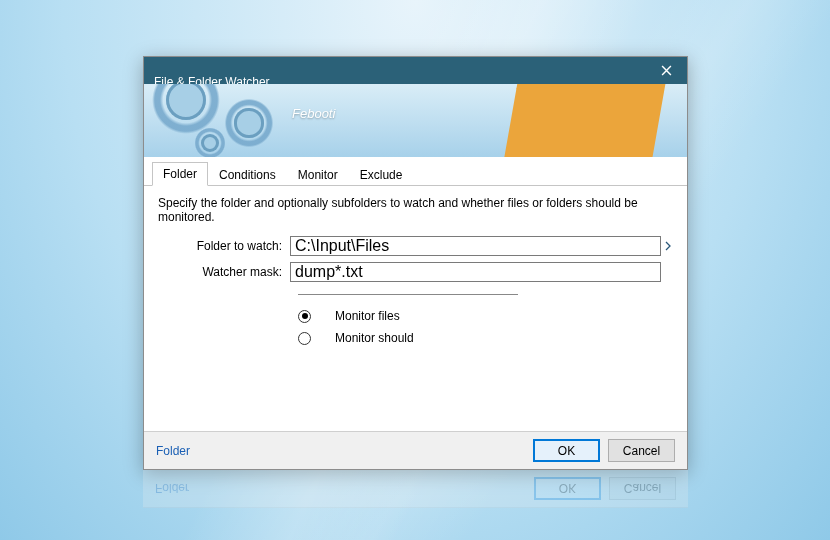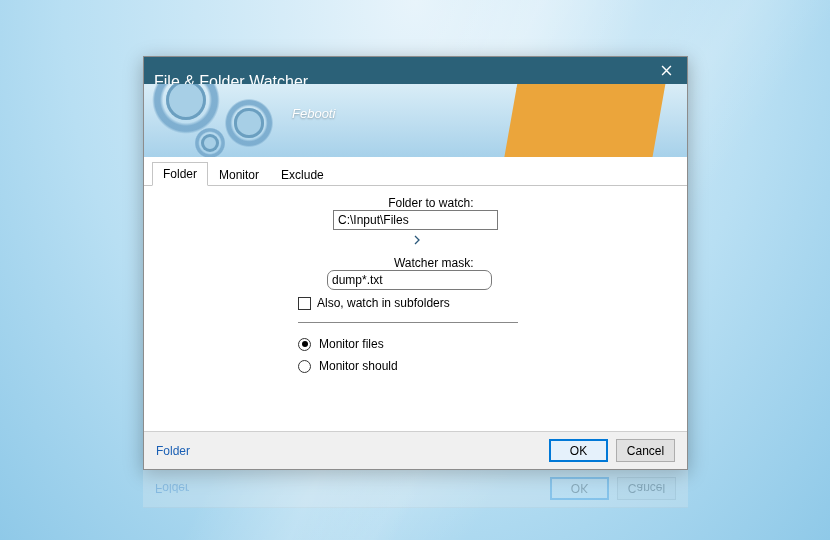--- a/index.html
+++ b/index.html
@@ -34,21 +34,21 @@
     pointer-events: none;
   }
   .reflection .dialog-inner { position:absolute; bottom:0; left:0; right:0; }
   .titlebar {
     height: 27px;
     background: #2b6178;
     color: #fff;
     display: flex; align-items: center;
     padding-left: 10px;
   }
-  .titlebar-title { font-size: 16px; flex:1;margin-top:22px; }
+  .titlebar-title { font-size: 12px; flex:1;margin-top:22px; }
   .close-btn {
     width: 42px; height: 27px;
     display:flex; align-items:center; justify-content:center;
     color:#fff; cursor:pointer;
   }
   .close-btn svg { width:11px; height:11px; }
   .banner {
     height: 74px;
     background: linear-gradient(#d9edf7, #a7d1ea);
     position: relative; overflow:hidden;
@@ -88,55 +88,55 @@
     cursor:pointer;
     position:relative; top:1px;
   }
   .tab.active {
     border-color:#c5c5c5;
     background:#fff;
     border-bottom: 1px solid #fff;
   }
   .tab-body { padding: 10px 14px 0 14px; }
   .desc { font-size:12px; margin-bottom:12px; }
-  .form-row { display:flex; align-items:center; margin-bottom:6px;flex-direction:column; }
+  .form-row { display:flex; align-items:center; margin-bottom:6px; }
   .form-label { width:132px; text-align:right; padding-right:8px; font-size:12px;}
   .text-input {
-    flex:1; height:29px;
+    flex:1; height:20px;
     border:1px solid #7a7a7a;
-    padding: 2px 4px; font-size:12px; font-family:inherit;
+    padding: 2px 4px; font-size:16px; font-family:inherit;
   }
   .browse-arrow {
     width:10px; height:20px; display:flex; align-items:center; justify-content:center;
     cursor:pointer; color:#4a6;color:#2a587a;
     margin-left:2px;
   }
   .check-row { display:flex; align-items:center; margin-left:140px; margin-top:4px; gap:6px;}
   .checkbox {
     width:13px; height:13px; border:1px solid #333; background:#fff; cursor:pointer;
   }
   .sep { margin:12px 0 14px 140px; width:220px; border-top:1px solid #888;}
-  .radio-row { display:flex; align-items:center; margin-left:140px; margin-bottom:8px; gap:8px;}
+  .radio-row { display:flex; align-items:center; margin-left:140px; margin-bottom:8px; gap:24px;}
   .radio {
     width:13px; height:13px; border:1px solid #333; border-radius:50%; background:#fff;
     display:flex; align-items:center; justify-content:center; cursor:pointer;
   }
   .radio.checked::after { content:""; width:6px; height:6px; background:#000; border-radius:50%;}
   .footer {
     position:absolute; left:0; right:0; bottom:0;
     height:38px;
     border-top:1px solid #cfcfcf;
     background:#f0f0f0;
     display:flex; align-items:center;
     padding: 0 12px;
   }
   .footer-link { color:#1a5fb4; font-size:12px; cursor:pointer;}
   .footer-spacer { flex:1; }
   .btn {
-    width:59px; height:23px;
+    width:67px; height:23px;
     border:1px solid #adadad;
     background:#e1e1e1;
     font-size:12px; font-family:inherit;
     cursor:pointer;
     margin-left:8px;
   }
   .btn.primary { border:2px solid #0078d7; background:#e5f1fb;}
 </style>
 </head>
 <body>
@@ -157,45 +157,43 @@
     <div class="gear" style="width:66px;height:66px;left:72px;top:6px;"></div>
     <div class="gear" style="width:42px;height:42px;left:45px;top:38px;"></div>
     <div class="folder-shape"></div>
     <div class="banner-text">
       <div class="brand">Febooti</div>
     </div>
   </div>
 
   <div class="tabstrip">
     <div class="tab active">Folder</div>
+    <div class="tab">Conditions</div>
     <div class="tab">Monitor</div>
     <div class="tab">Exclude</div>
   </div>
 
   <div class="tab-body">
+    <div class="desc">Specify the folder and optionally subfolders to watch and whether files or folders should be monitored.</div>
 
     <div class="form-row">
       <div class="form-label">Folder to watch:</div>
       <input class="text-input" value="C:\Input\Files" style="">
       <div class="browse-arrow">
         <svg width="6" height="10" viewBox="0 0 6 10">
             <path d="M1 1 L5 5 L1 9" fill="none" stroke="#2a587a" stroke-width="1.3"></path>
           </svg>
       </div>
     </div>
 
     <div class="form-row">
       <div class="form-label">Watcher mask:</div>
-      <input class="text-input" style="margin-right: 12px; border-radius: 7px;" value="dump*.txt">
-    </div>
-
-    <div class="check-row">
-      <div class="checkbox"></div>
-      <span>Also, watch in subfolders</span>
-    </div>
+      <input class="text-input" style="margin-right: 12px;" value="dump*.txt">
+    </div>
+
 
     <div class="sep"></div>
 
     <div class="radio-row">
       <div class="radio checked"></div>
       <span>Monitor files</span>
     </div>
     <div class="radio-row">
       <div class="radio"></div>
       <span>Monitor should</span>

